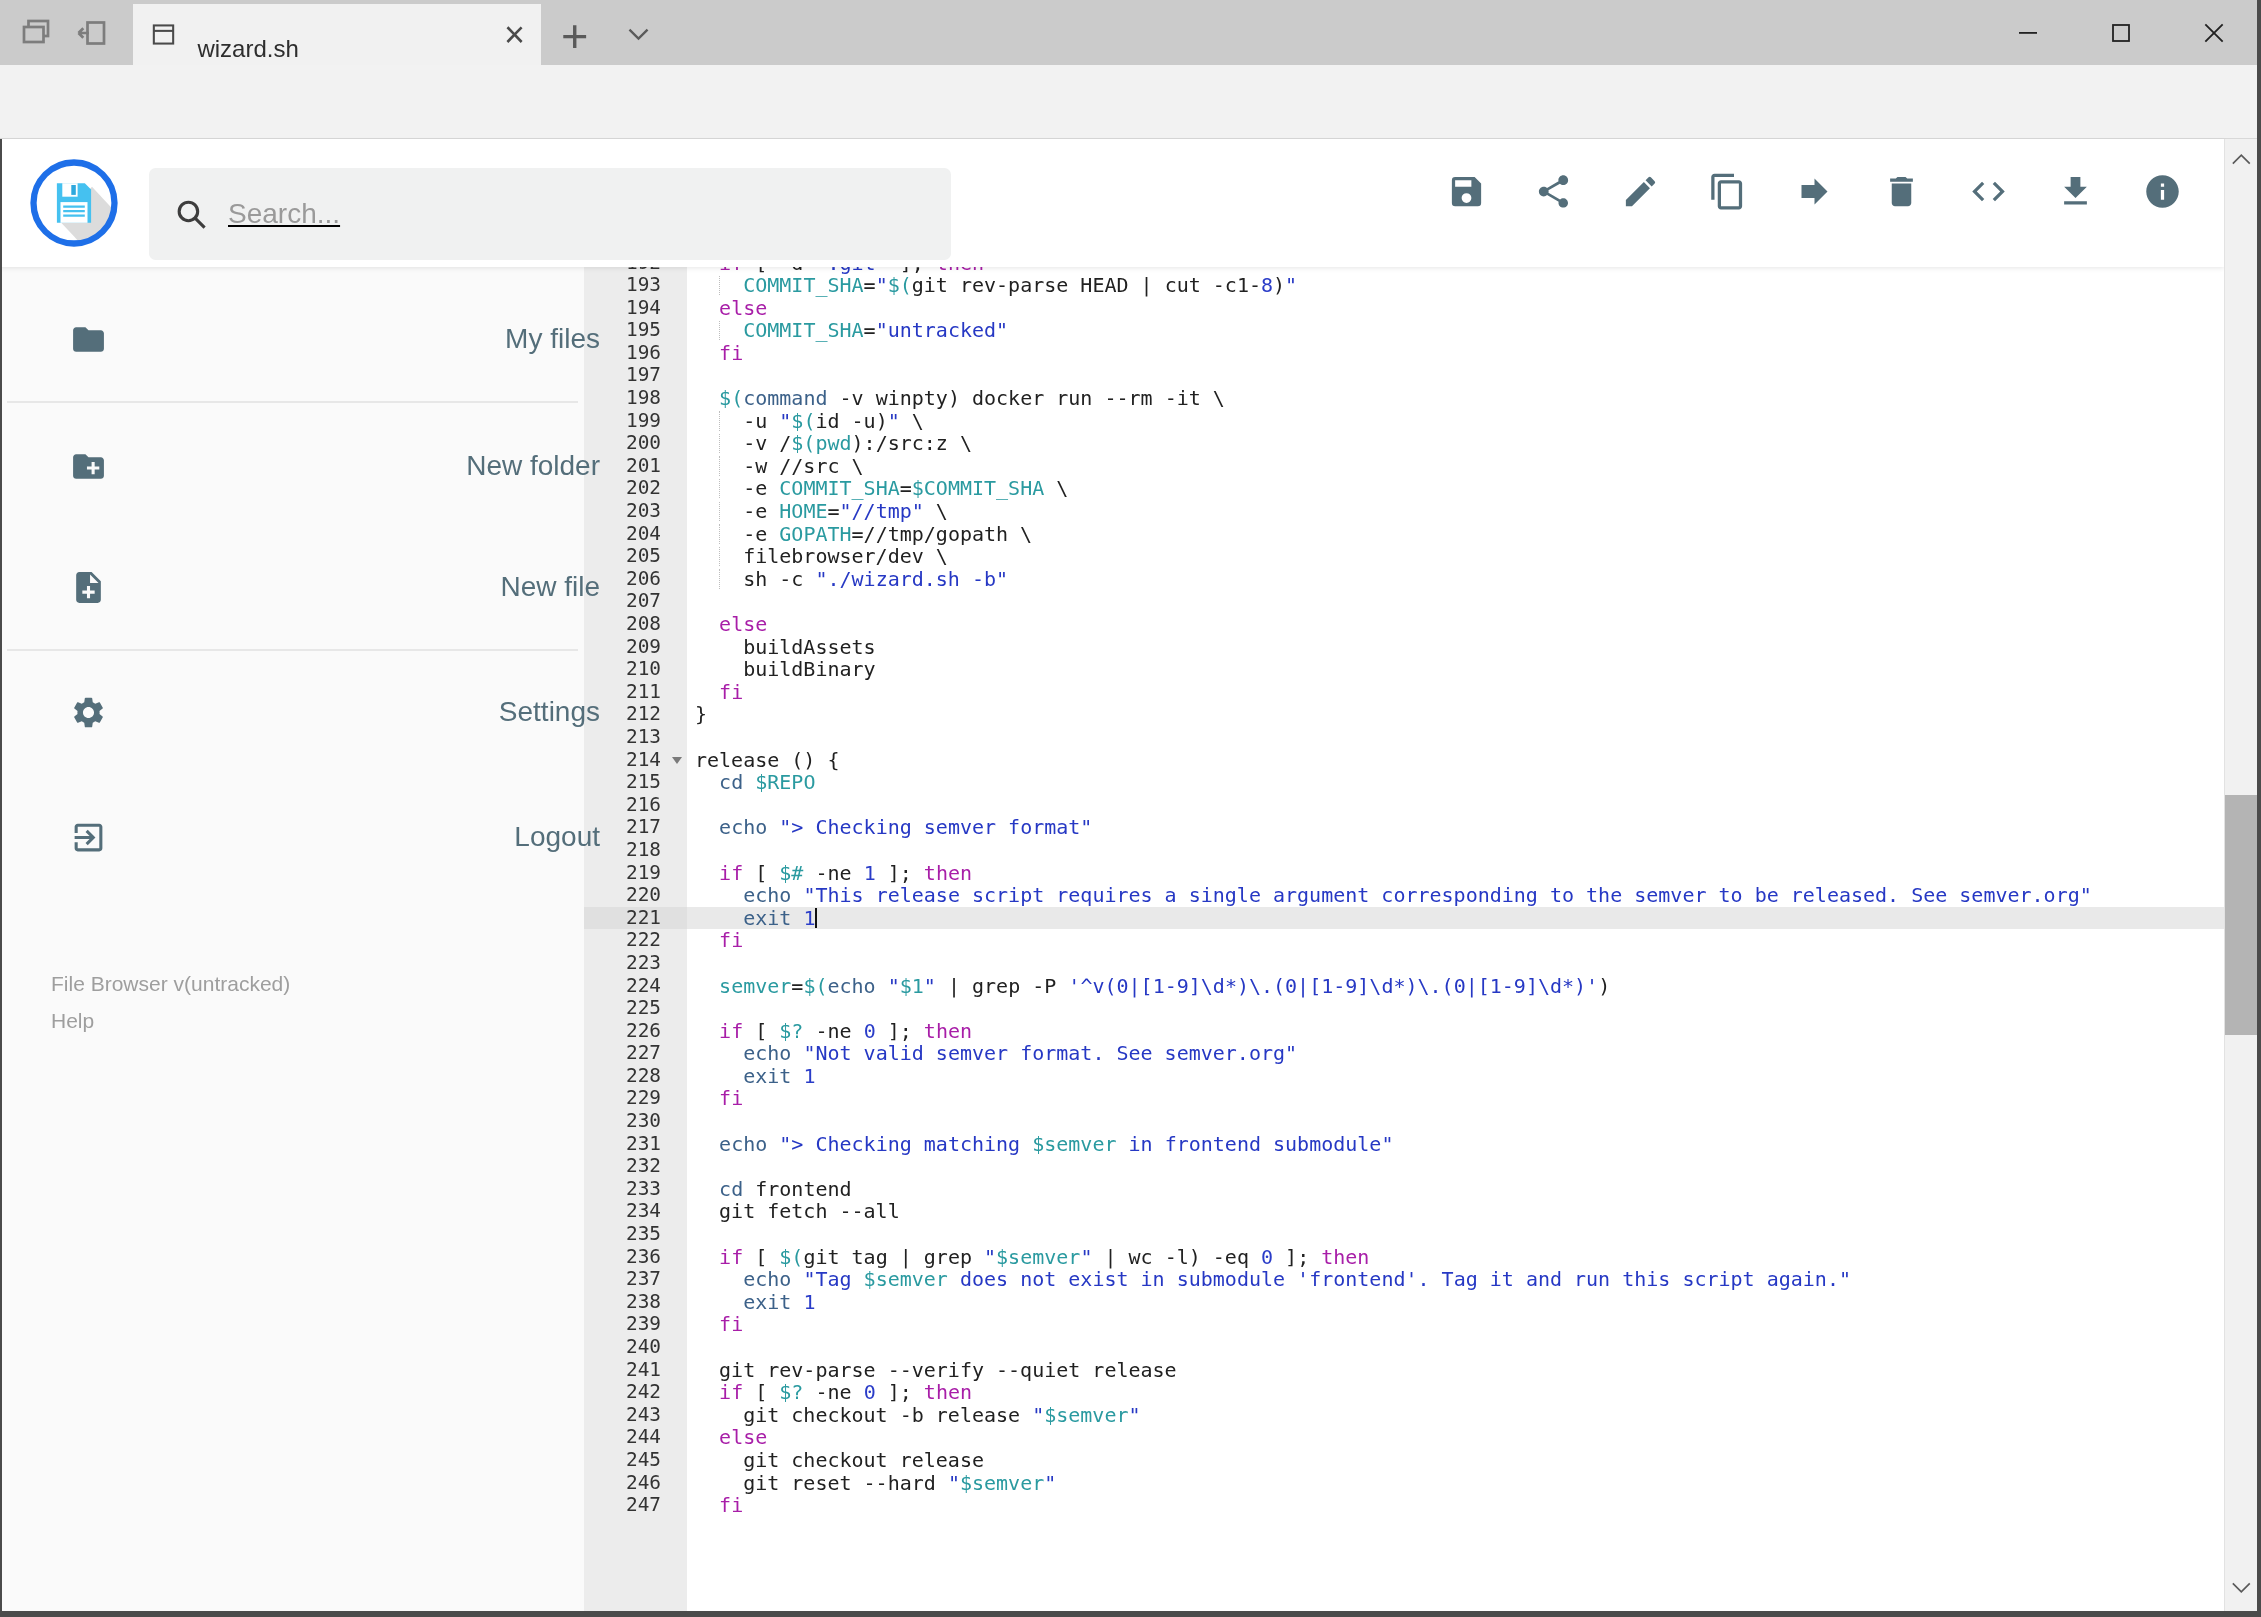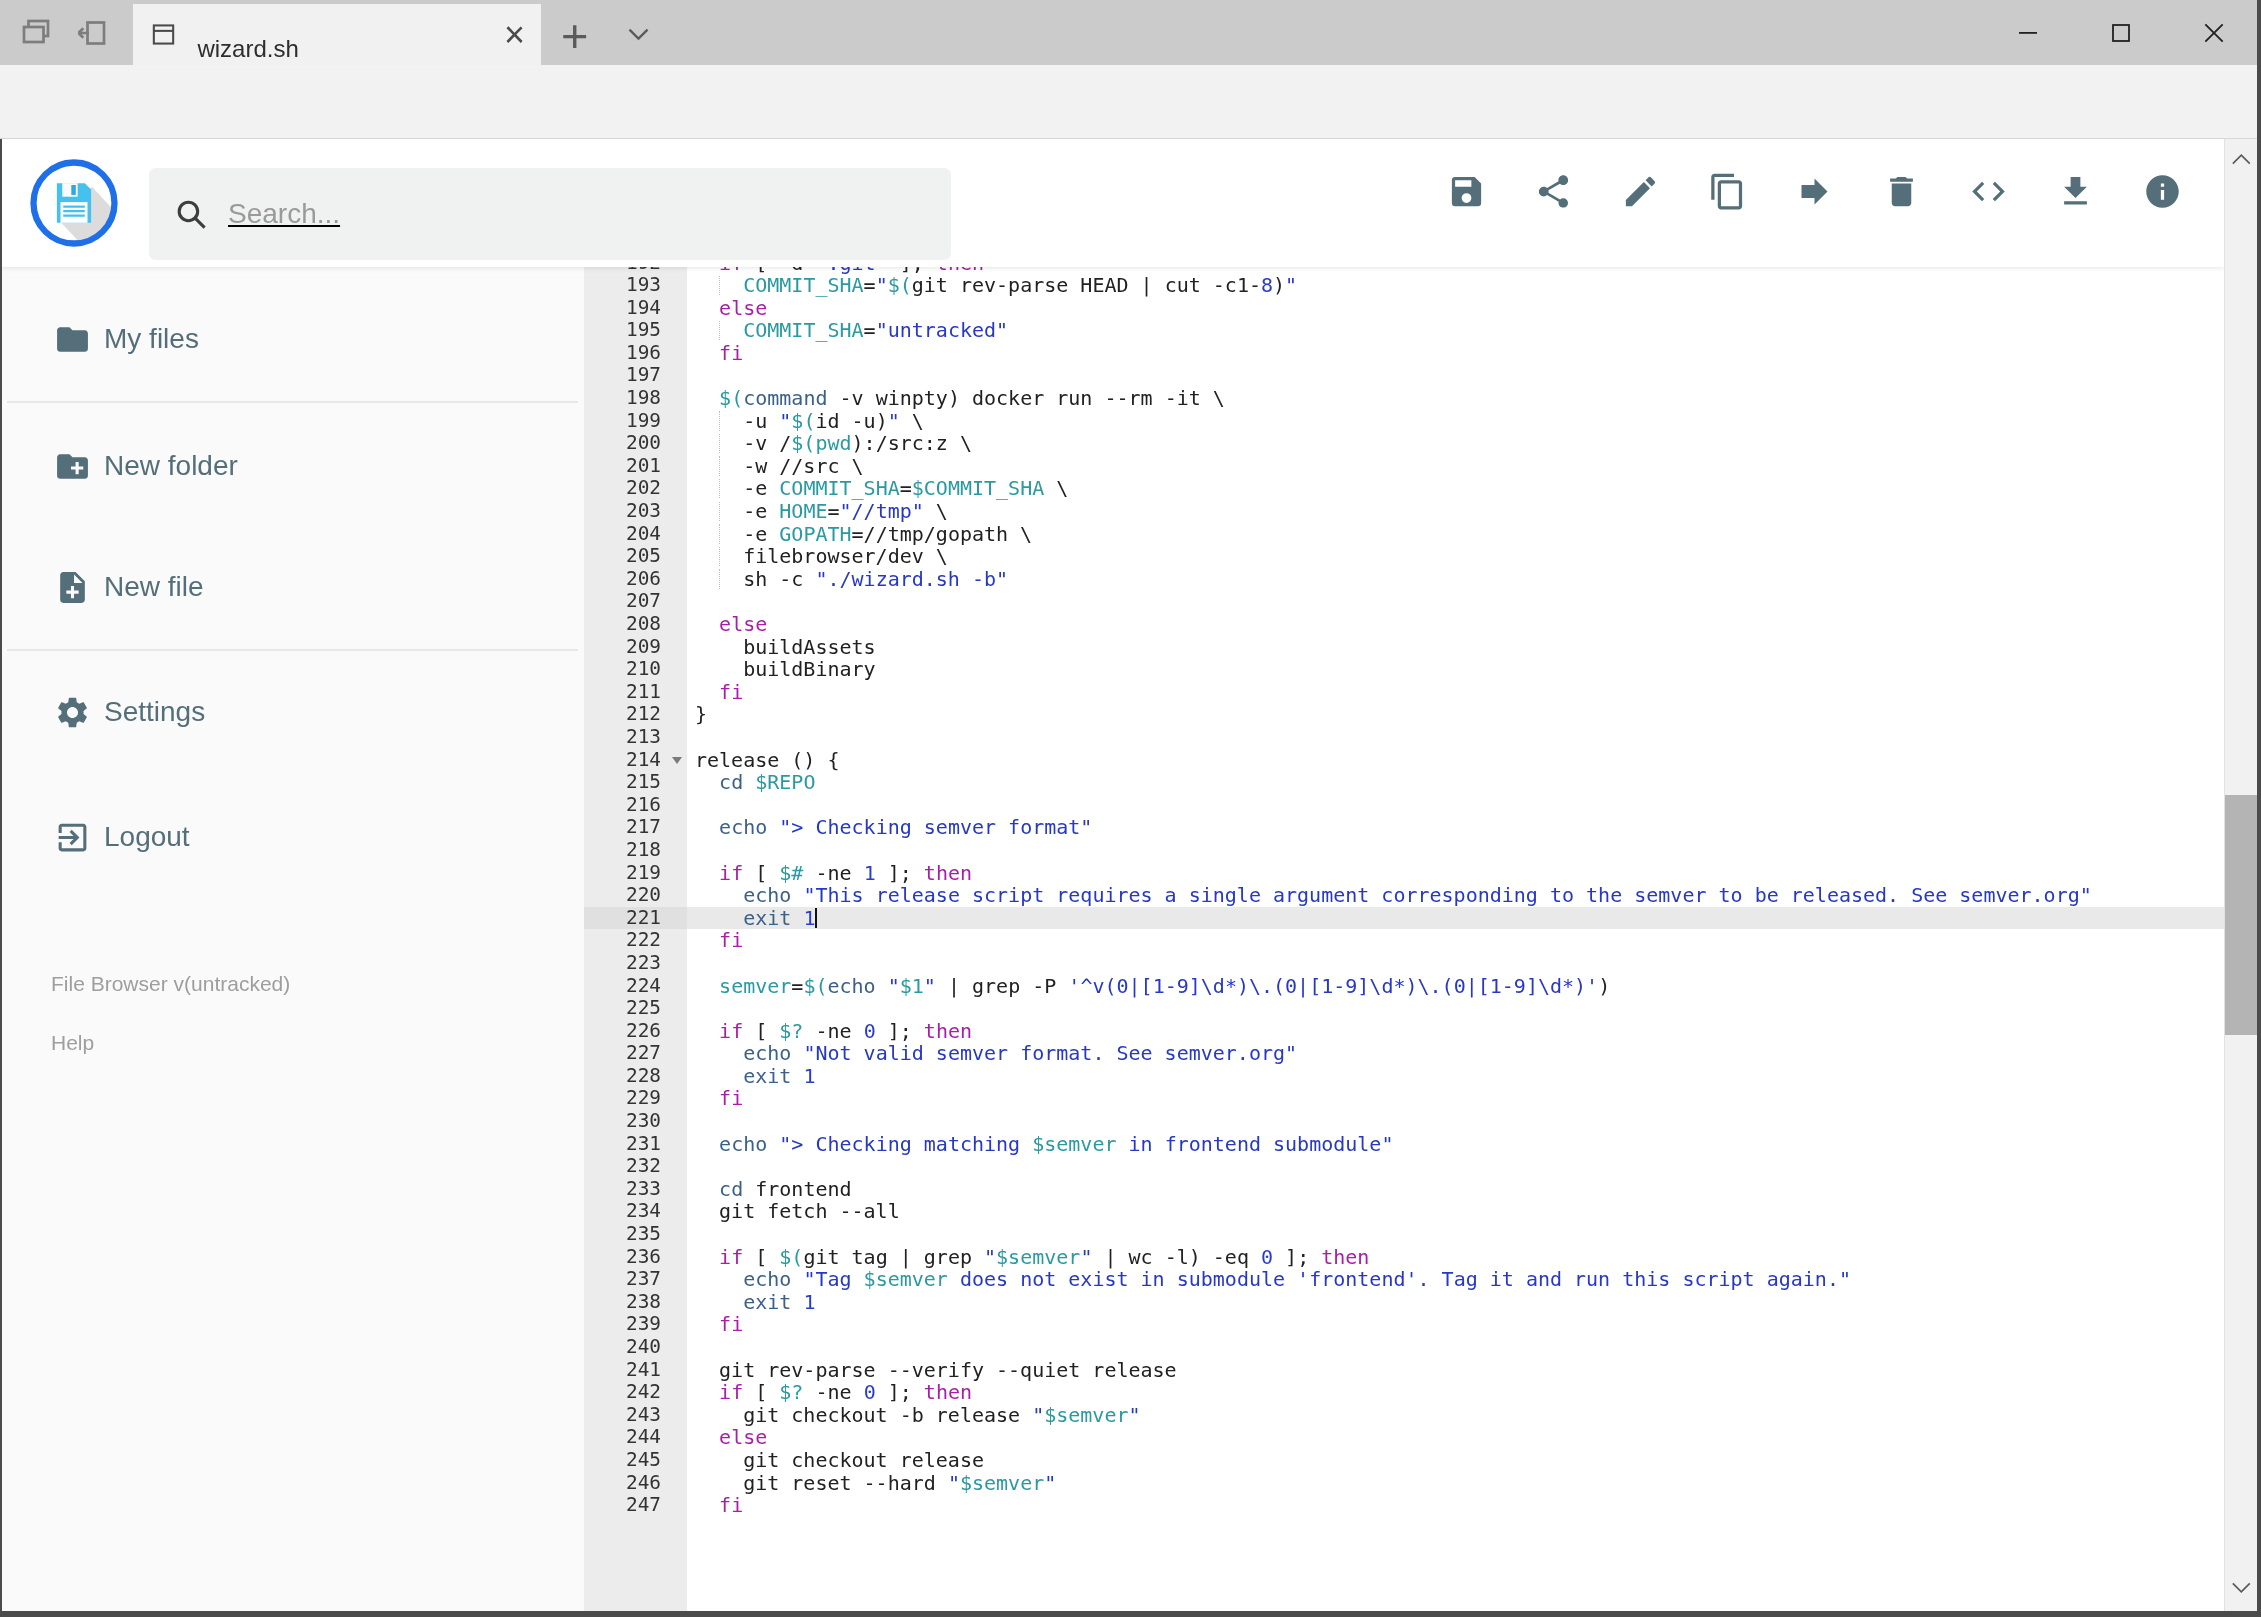--- a/index.html
+++ b/index.html
@@ -33,21 +33,21 @@
              box-shadow:0 2.4px 4.8px rgba(0,0,0,.10);z-index:3;}
   .logo{position:absolute;left:29px;top:19.4px;}
   .searchbox{position:absolute;left:149px;top:29px;width:802px;height:92px;background:#f0f1f1;
              border-radius:6.5px;display:flex;align-items:center;text-decoration:underline;}
   .search-ph{font-size:28px;color:#9a9a9a;margin-left:18px;}
   .search-mag{margin-left:24px;flex:none;display:flex;}
   .hacts{position:absolute;left:1447px;top:33px;display:flex;gap:48px;}
   .hact{width:39px;height:39px;background:none;border:none;padding:0;color:var(--accent);display:flex;align-items:center;justify-content:center;}
   
   .sidebar{position:absolute;left:0;top:266px;width:584px;bottom:5.7px;background:#fafafa;z-index:2;}
-  .sb-item{position:absolute;left:0;width:100%;height:78px;display:flex;align-items:center;padding-left:54px;box-sizing:border-box;color:var(--accent);}
+  .sb-item{position:absolute;left:16px;width:100%;height:78px;display:flex;align-items:center;padding-left:54px;box-sizing:border-box;color:var(--accent);justify-content:space-between;}
   .sb-icon{display:flex;flex:none;}
   .sb-label{font-size:28px;margin-left:13px;white-space:nowrap;}
   .sb-div{position:absolute;left:6.5px;width:571px;height:1.6px;background:#e7e7e7;}
   .sb-version{position:absolute;left:51px;font-size:21px;color:#9e9e9e;white-space:nowrap;}
   
   .editor{position:absolute;left:584px;top:266px;width:1984px;bottom:5.7px;background:#fff;overflow:hidden;z-index:1;}
   .gutter-bg{position:absolute;left:0;top:0;bottom:0;width:103px;background:var(--gutter-bg);}
   .code-lines{position:relative;}
   .cm-row{display:flex;height:22.6px;}
   .cm-row.partial{margin-top:-14.5px;}
@@ -319,21 +319,21 @@
             <svg width="37" height="37" viewBox="0 0 24 24">
               <path d="M10.09 15.59 11.5 17l5-5-5-5-1.41 1.41L12.67 11H3v2h9.67l-2.58 2.59zM19 3H5c-1.11 0-2 .9-2 2v4h2V5h14v14H5v-4H3v4c0 1.1.89 2 2 2h14c1.1 0 2-.9 2-2V5c0-1.1-.9-2-2-2z" fill="currentColor"></path>
             </svg>
           </span>
           <span class="sb-label">Logout</span>
         </div>
       </div>
     <div class="sb-div" style="top:135px;"></div>
     <div class="sb-div" style="top:383px;"></div>
     <div class="sb-version" style="top:706px;">File Browser v(untracked)</div>
-    <div class="sb-version" style="top:765px;">Help</div>
+    <div class="sb-version" style="top:743px;">Help</div>
   </div>
 
   <div class="editor">
     <div class="gutter-bg"></div>
     <div class="code-lines">
         <div class="cm-row partial">
           <div class="gut"><span>192</span></div>
           <div class="codecell"><span class="tk-t">  </span><span class="tk-k">if</span><span class="tk-t"> [ -d </span><span class="tk-s">".git"</span><span class="tk-t"> ]; </span><span class="tk-k">then</span></div>
         </div>
         <div class="cm-row">

